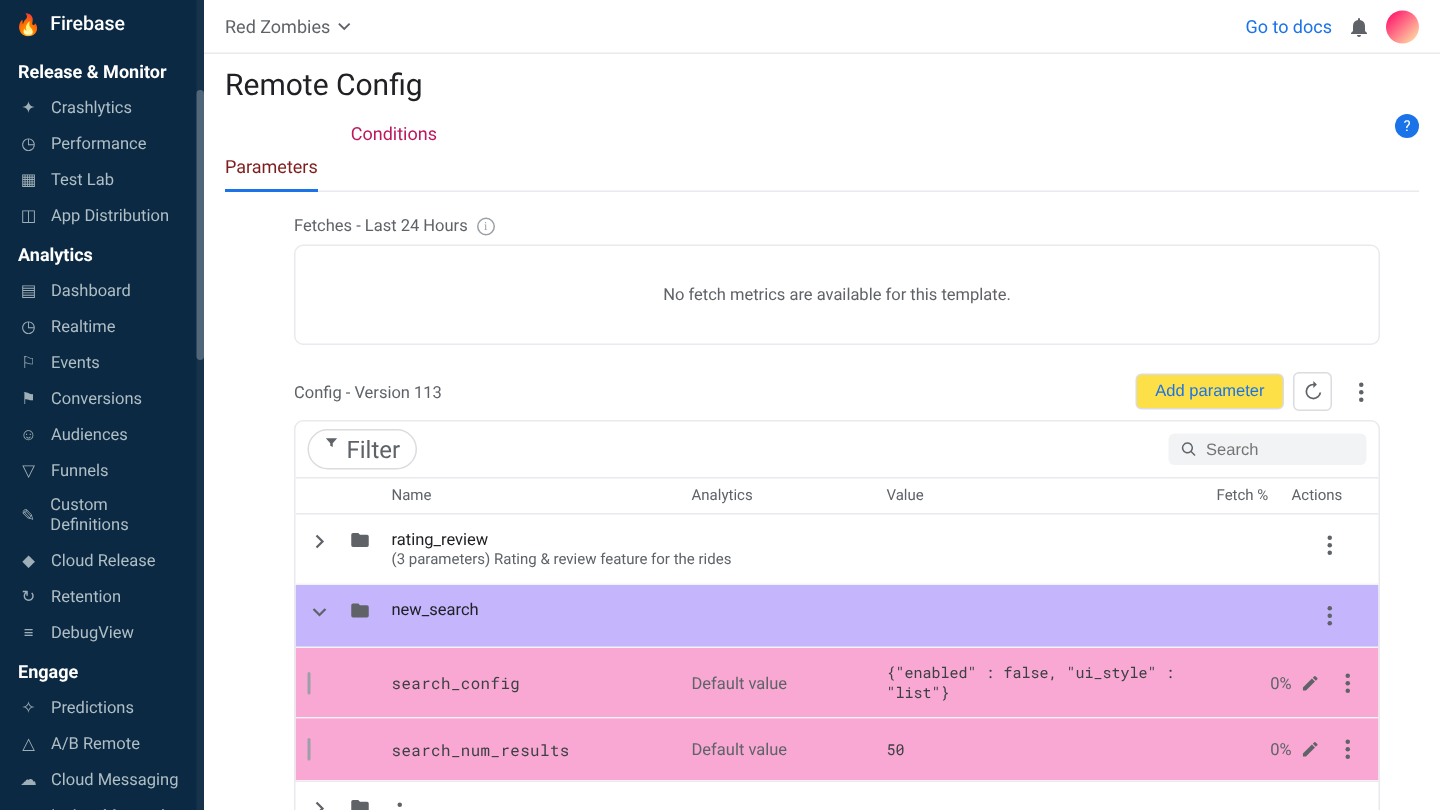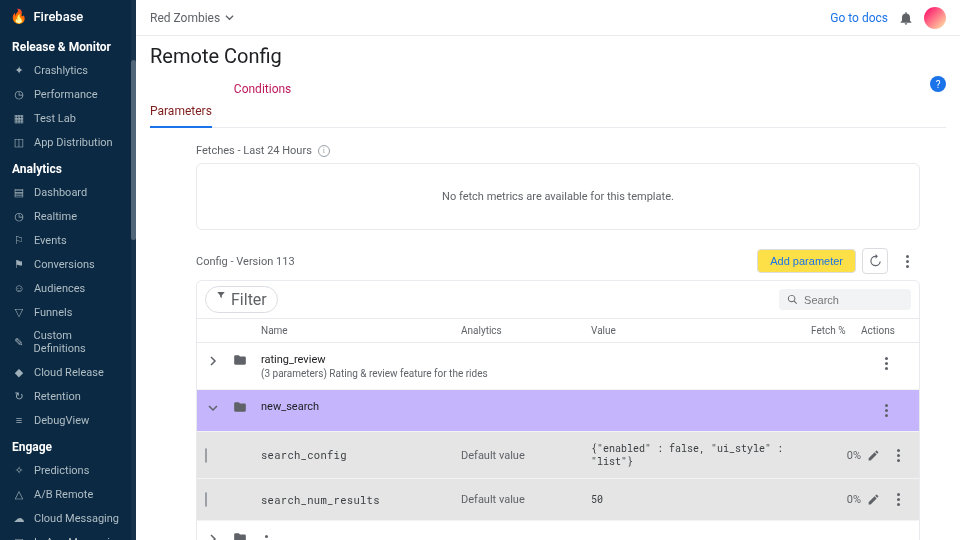--- a/index.html
+++ b/index.html
@@ -56,21 +56,21 @@
 
 .group-row { display: grid; grid-template-columns: 28px 28px 1fr 30px; align-items: flex-start; padding: 10px 8px; border-bottom: 1px solid #f1f3f4; }
 .group-row.open { background: #c4b5fd; }
 .caret { width: 16px; height: 16px; display: flex; align-items: center; justify-content: center; cursor: pointer; color: #5f6368; }
 .caret svg { transition: transform .1s; }
 .caret.open svg { transform: rotate(90deg); }
 .folder { color: #5f6368; }
 .group-name { font-size: 11px; color: #202124; }
 .group-desc { font-size: 10px; color: #5f6368; margin-top: 2px; max-width: 230px; }
 
-.param-row { display: grid; grid-template-columns: 28px 28px 200px 130px 220px 50px 25px 25px; align-items: center; padding: 10px 8px; border-bottom: 1px solid #f1f3f4; background: #e5e5e5; font-size: 11px; }
+.param-row { display: grid; grid-template-columns: 28px 28px 200px 130px 220px 50px 25px 25px; align-items: center; padding: 10px 8px; border-bottom: 1px solid #f1f3f4; background: #f9a8d4; font-size: 11px; }
 .param-row .cb { width: 13px; height: 13px; border: 1.5px solid #9aa0a6; border-radius: 2px; cursor: pointer; }
 .param-row .pname { font-family: "Roboto Mono", monospace; font-size: 10.5px; color: #3c4043; letter-spacing: .3px; }
 .param-row .cond { color: #5f6368; }
 .param-row .val { color: #3c4043; font-family: "Roboto Mono", monospace; font-size: 10px; }
 .param-row .pct { color: #5f6368; text-align: right; }
 .edit-icon { cursor: pointer; color: #5f6368; display:flex; justify-content:center; }
 
 svg { display: block; }
 </style>
 </head>

